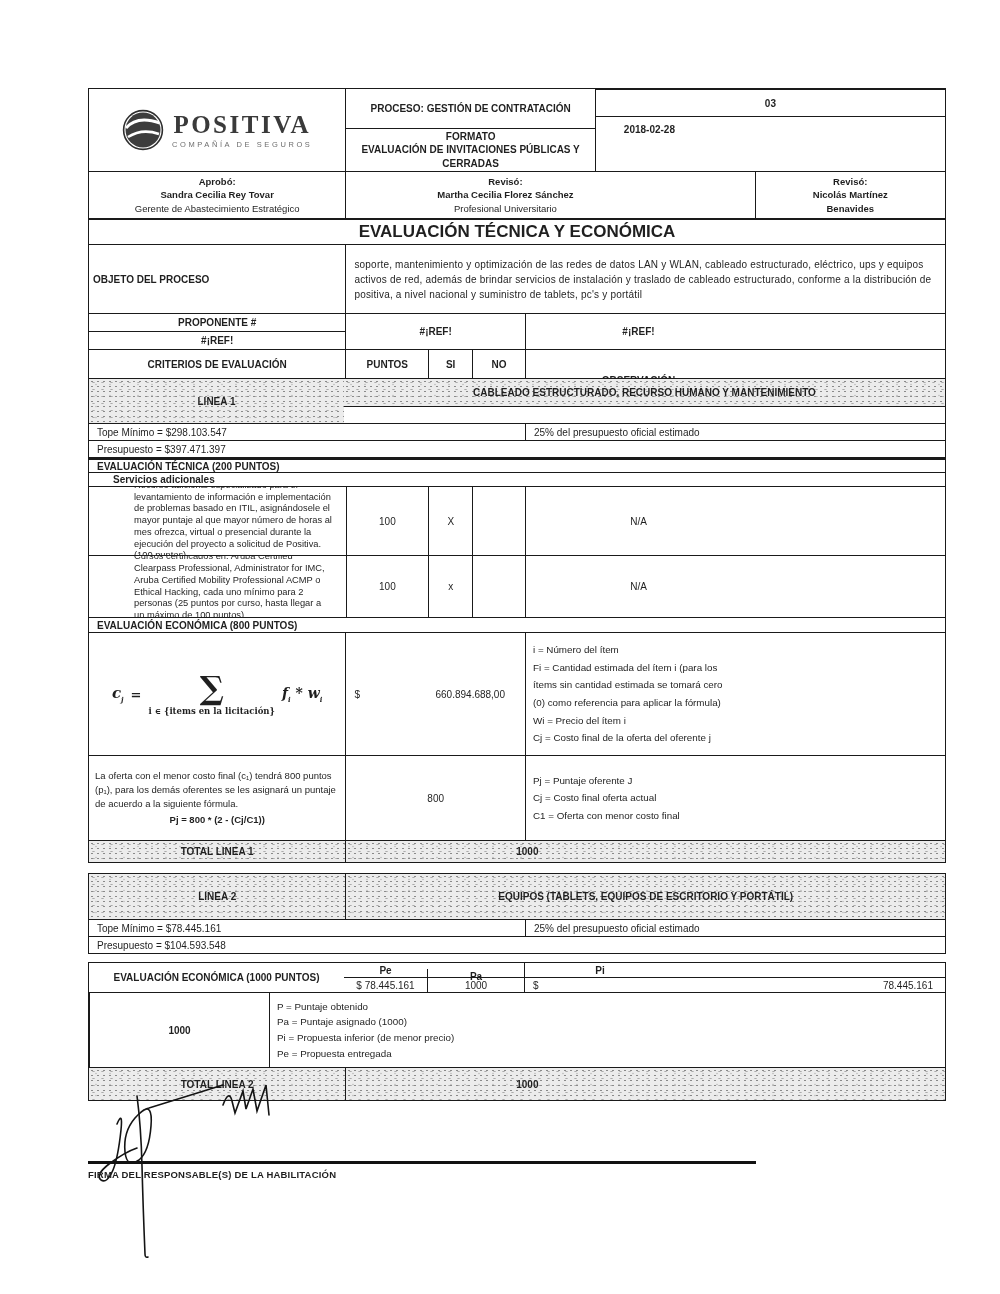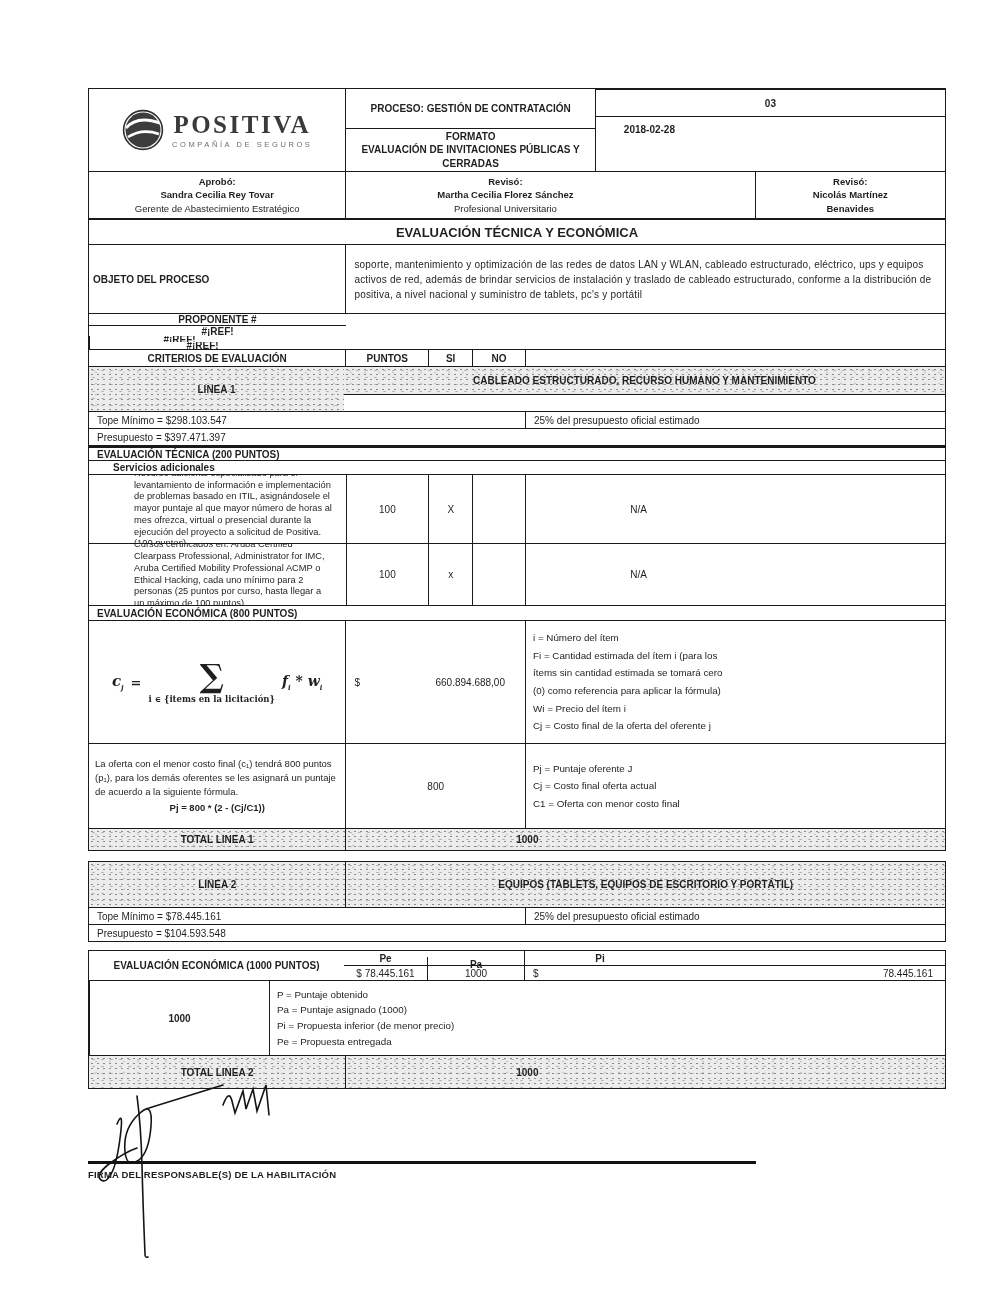--- a/index.html
+++ b/index.html
@@ -10,21 +10,21 @@
   .row{display:flex;border-top:1.6px solid #1a1a1a;box-sizing:border-box;}
   .row.first{border-top:none;}
   .c{border-left:1.6px solid #1a1a1a;box-sizing:border-box;display:flex;
      align-items:center;justify-content:center;overflow:hidden;}
   .c.nf{border-left:none;}
   .col{display:flex;flex-direction:column;}
   .cw1{width:257px}.cw2{width:83px}.cw3{width:44px}.cw4{width:53px}.cw5{width:421px}
   .cw180{width:180px}.cw437{width:437px}.cw250{width:250px}.cw351{width:351px}
   .cw410{width:410px}.cw191{width:191px}.cw97{width:97px}
   .b{font-weight:700;}
-  .s10{font-size:10px;}.s95{font-size:9.5px;}.s9{font-size:9.3px;}.s11{font-size:13px;}
+  .s10{font-size:10px;}.s95{font-size:9.5px;}.s9{font-size:9.3px;}.s11{font-size:17px;}
   .left{justify-content:flex-start;text-align:left;}
   .pat{background-color:#ececec;
        background-image:radial-gradient(#8a8a8a .8px,transparent 1.1px),
                         radial-gradient(#ababab .9px,transparent 1.2px),
                         radial-gradient(#c8c8c8 1.1px,transparent 1.4px);
        background-size:6px 5px,9px 7px,14px 11px;font-weight:700;}
   .subrow{border-top:1.6px solid #1a1a1a;box-sizing:border-box;display:flex;align-items:center;}
   .subrow.first{border-top:none;}
   sub{font-size:7px;}
   .formula{font-family:"DejaVu Serif",serif;font-weight:700;font-style:italic;}
@@ -89,34 +89,34 @@
   </div>
 
   <div class="blk">
     <div class="row first b s11" style="height:24px;align-items:center;justify-content:center;">EVALUACIÓN TÉCNICA Y ECONÓMICA</div>
 
     <div class="row" style="height:69px;">
       <div class="c nf cw1 left b s10" style="padding-left:4px;">OBJETO DEL PROCESO</div>
       <div class="c left s10 fine" style="width:601px;padding:3px 8px;line-height:1.5;">soporte, mantenimiento y optimización de las redes de datos LAN y WLAN, cableado estructurado, eléctrico, ups y equipos activos de red, además de brindar servicios de instalación y traslado de cableado estructurado, conforme a la distribución de positiva, a nivel nacional y suministro de tablets, pc's y portátil</div>
     </div>
 
-    <div class="row" style="height:36px;flex-direction:column;">
+    <div class="row" style="height:36px;">
       <div class="c nf cw1" style="padding:0;">
         <div class="col" style="width:100%;height:100%;">
           <div class="subrow first b s10" style="height:18px;justify-content:center;">PROPONENTE #</div>
           <div class="subrow b s10" style="height:18px;justify-content:center;">#¡REF!</div>
         </div>
       </div>
       <div class="c cw180 b s10">#¡REF!</div>
       <div class="c cw5 b s10" style="justify-content:flex-start;">
         <span style="width:225px;text-align:center;">#¡REF!</span>
       </div>
     </div>
 
-    <div class="row b s10" style="height:17px;">
+    <div class="row b s10" style="height:29px;">
       <div class="c nf cw1">CRITERIOS DE EVALUACIÓN</div>
       <div class="c cw2">PUNTOS</div>
       <div class="c cw3">SI</div>
       <div class="c cw4">NO</div>
       <div class="c cw5" style="justify-content:flex-start;">
         <span style="width:225px;text-align:center;margin-top:32px;">OBSERVACIÓN</span>
       </div>
     </div>
 
     <div class="row" style="height:45px;">

